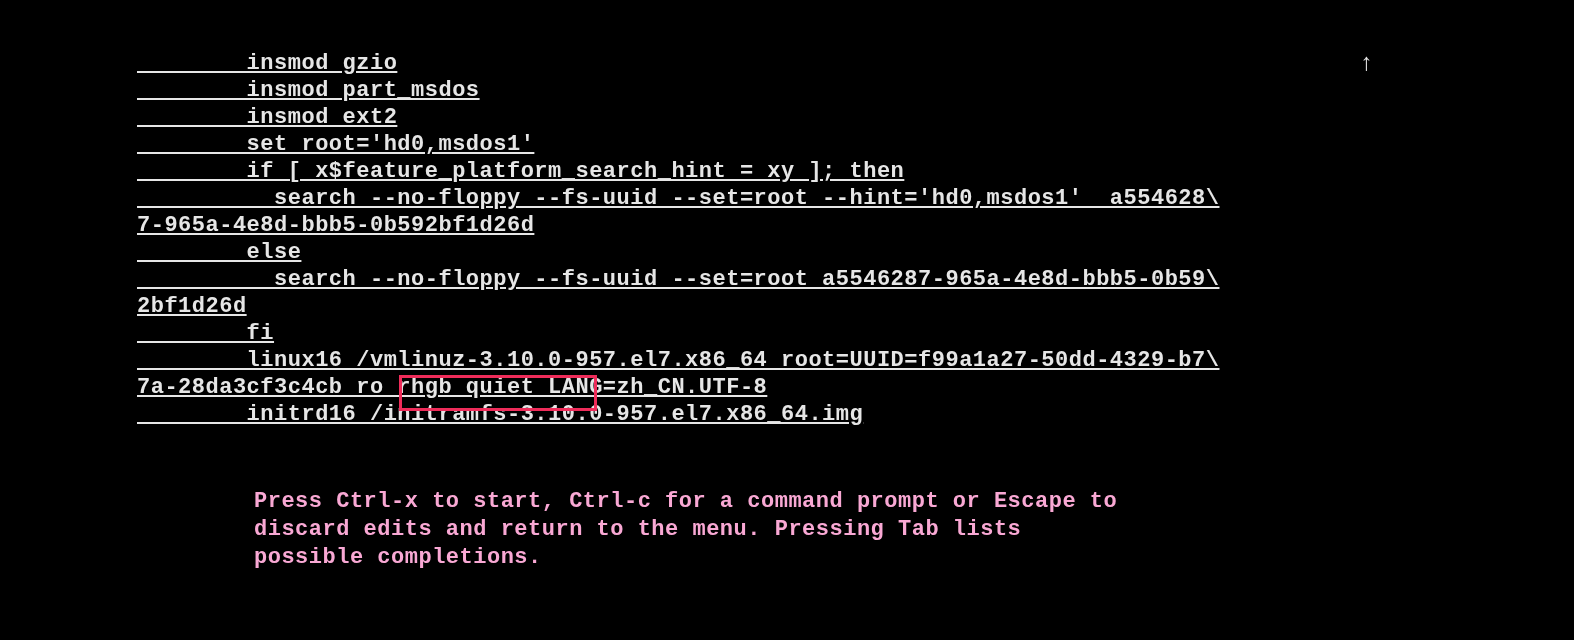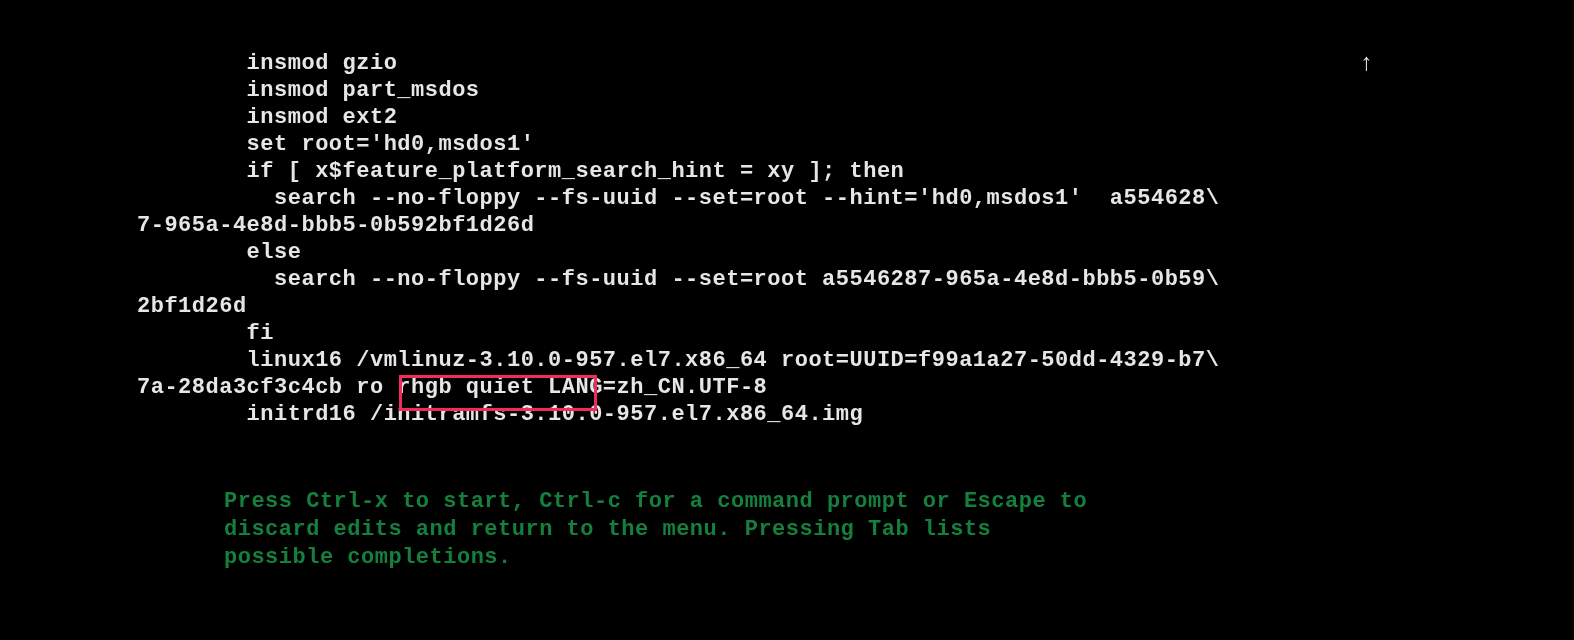--- a/index.html
+++ b/index.html
@@ -17,40 +17,41 @@
     color: #e6e6e6;
     font-weight: bold;
     letter-spacing: 0.5px;
   }
   .terminal {
     position: absolute;
     top: 50px;
     left: 137px;
     right: 120px;
     white-space: pre;
+    text-decoration: underline;
   }
   .arrow {
     position: absolute;
     top: 50px;
     right: 200px;
     color: #e6e6e6;
     font-size: 24px;
   }
   .highlight-box {
     position: absolute;
     border: 3px solid #ef2c5a;
     pointer-events: none;
     box-sizing: border-box;
   }
   .help {
     position: absolute;
-    left: 224px;
+    left: 254px;
     top: 488px;
     white-space: pre;
-    color: #15803d;
+    color: #f9a8d4;
     font-family: "Courier New", Courier, monospace;
     font-size: 22px;
     line-height: 28px;
     font-weight: bold;
     letter-spacing: 0.5px;
   }
 </style>
 </head>
 <body>
 

